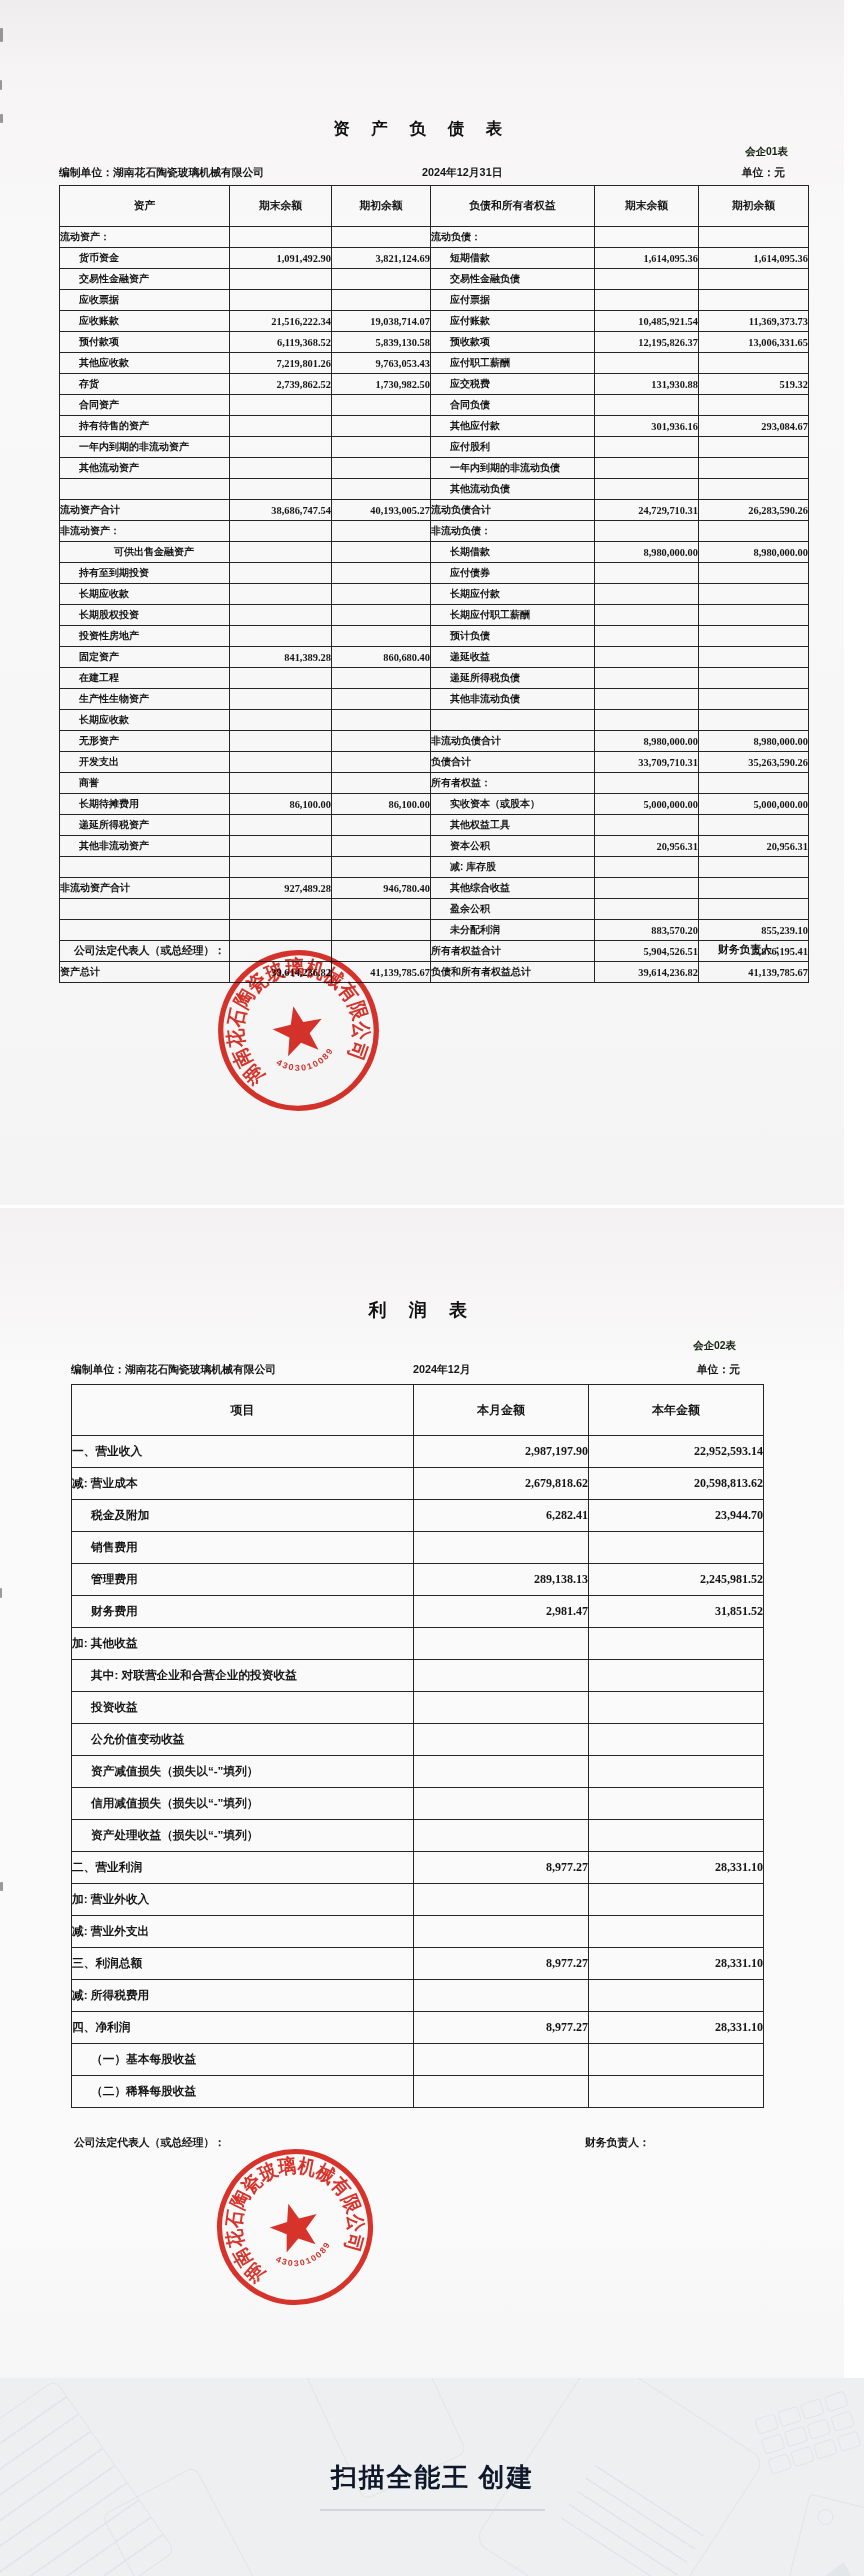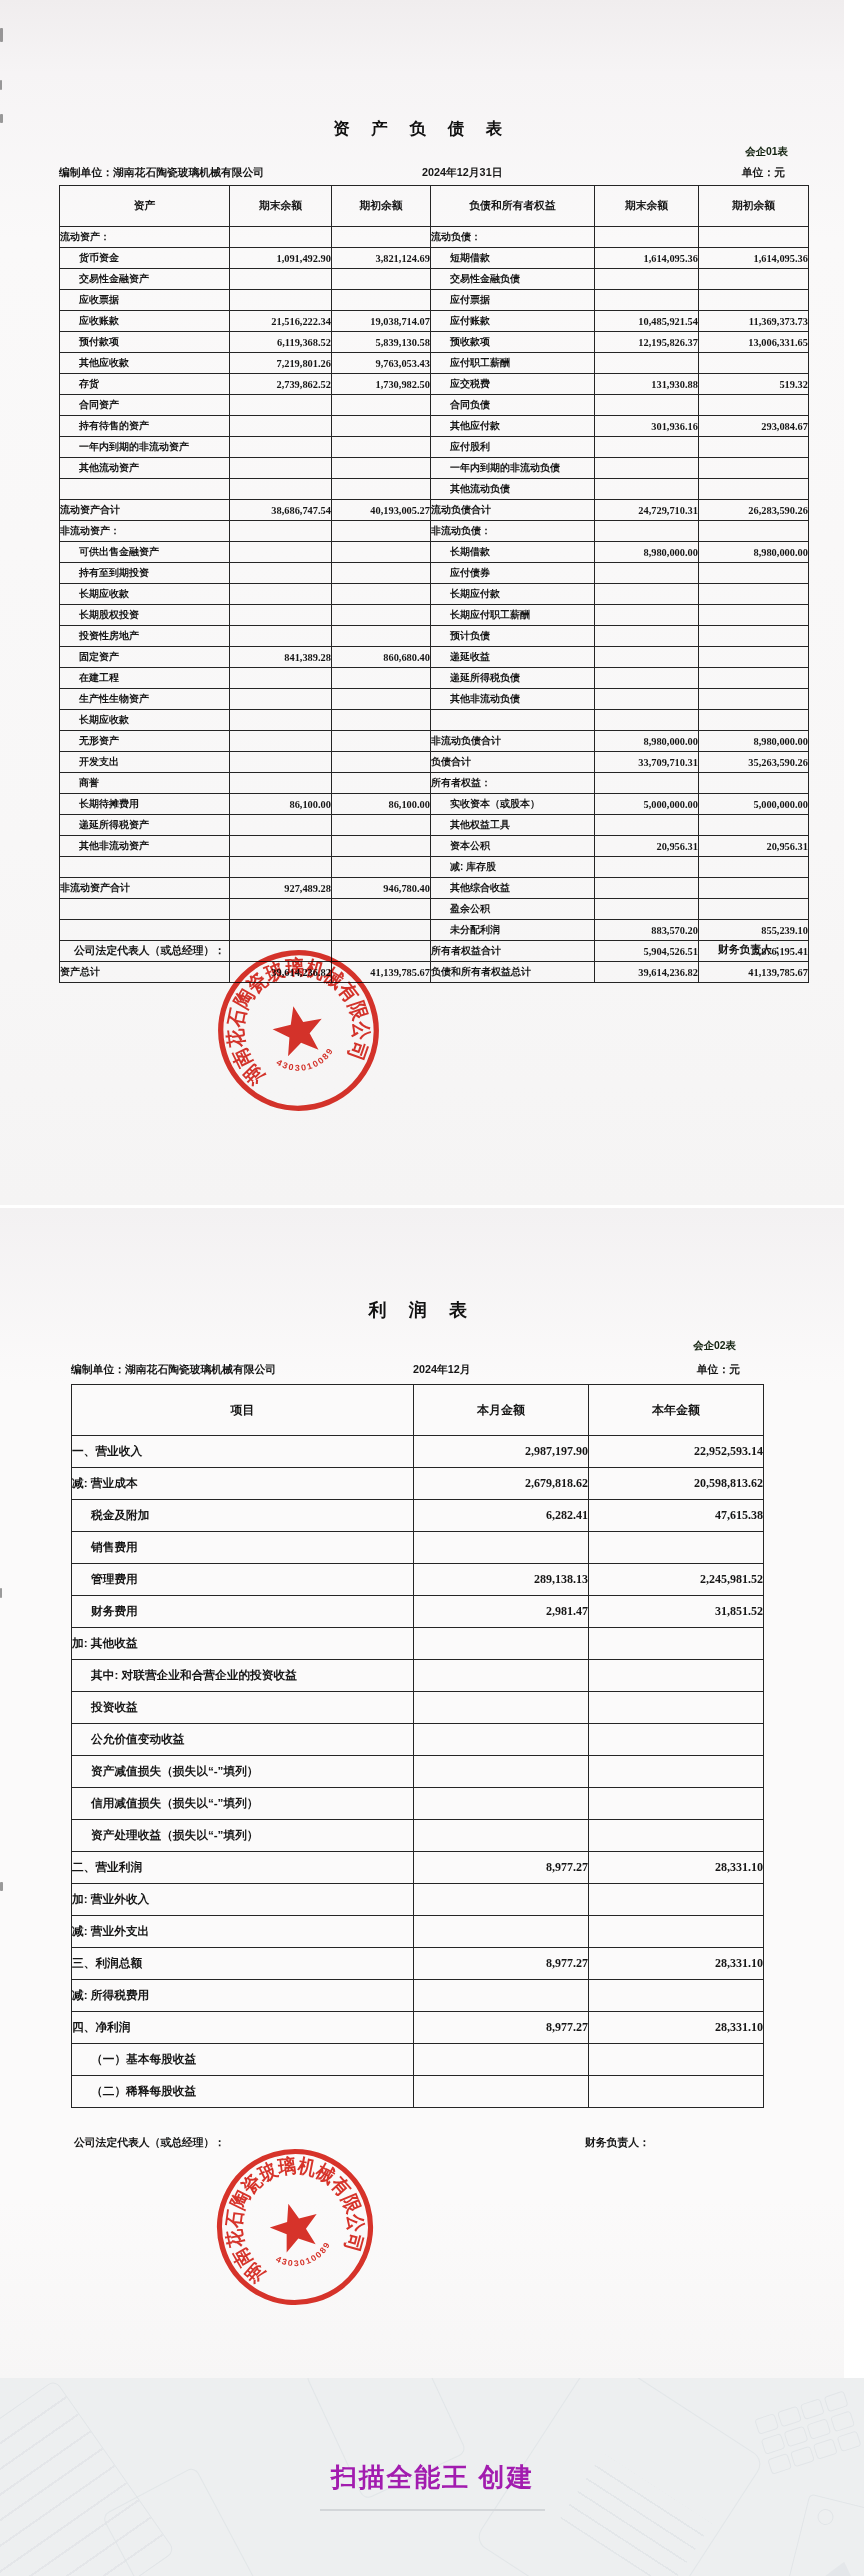--- a/index.html
+++ b/index.html
@@ -45,21 +45,21 @@
 
   .stamp{position:absolute;mix-blend-mode:multiply;opacity:.95;}
   .stamp svg{display:block;width:100%;height:100%;}
   .stamp-1{left:213px;top:945px;width:171px;height:171px;transform:rotate(-12deg);}
   .stamp-2{left:212px;top:936px;width:166px;height:166px;transform:rotate(-16deg);}
 
   
   .footer{position:absolute;left:0;top:2378px;width:865px;height:198px;
     background:#edeff0;overflow:hidden;}
   .footer-text{position:absolute;left:0;top:82px;width:100%;text-align:center;
-    font-size:26px;font-weight:bold;color:#a21caf;letter-spacing:1.7px;}
+    font-size:26px;font-weight:bold;color:#0f172a;letter-spacing:1.7px;}
   .footer-underline{position:absolute;left:320px;top:131px;width:225px;height:1.7px;background:#d3d6d9;}
   .doodle{position:absolute;border:1.7px solid #dfe3e6;border-radius:8.6px;opacity:.8;}
   .doodle-grid{background:repeating-linear-gradient(180deg,transparent 0 19px,#e2e5e8 19px 21px);}
   .doodle-lines{border:none;border-radius:0;background:repeating-linear-gradient(180deg,transparent 0 14px,#e0e4e7 14px 15.6px);}
   .doodle-keys{border:none;border-radius:0;display:grid;grid-template-columns:repeat(4,19px);grid-gap:5.2px;}
   .doodle-keys i{display:block;width:19px;height:14px;border:1.7px solid #dfe3e6;border-radius:3.5px;}
   .doodle-photo{border-radius:5.2px;}
   .doodle-photo .dot{position:absolute;left:12px;top:10.4px;width:14px;height:14px;border:1.7px solid #dfe3e6;border-radius:50%;}
   .doodle-photo .mtn{position:absolute;left:15.6px;bottom:-1.7px;width:0;height:0;
     border-left:33px solid transparent;border-right:33px solid transparent;border-bottom:40px solid #e3e6e9;}
@@ -215,21 +215,21 @@
         </tr>
         <tr>
           <td class="bs-lbl">非流动资产：</td>
           <td class="bs-num"></td>
           <td class="bs-num"></td>
           <td class="bs-lbl">非流动负债：</td>
           <td class="bs-num"></td>
           <td class="bs-num"></td>
         </tr>
         <tr>
-          <td class="bs-lbl" style="padding-left: 19px;">可供出售金融资产</td>
+          <td class="bs-lbl" style="padding-left: 19px; text-align: center;">可供出售金融资产</td>
           <td class="bs-num"></td>
           <td class="bs-num"></td>
           <td class="bs-lbl" style="padding-left: 19px;">长期借款</td>
           <td class="bs-num">8,980,000.00</td>
           <td class="bs-num">8,980,000.00</td>
         </tr>
         <tr>
           <td class="bs-lbl" style="padding-left: 19px;">持有至到期投资</td>
           <td class="bs-num"></td>
           <td class="bs-num"></td>
@@ -442,21 +442,21 @@
           <td class="is-num">22,952,593.14</td>
         </tr>
         <tr>
           <td class="is-lbl">减: 营业成本</td>
           <td class="is-num">2,679,818.62</td>
           <td class="is-num">20,598,813.62</td>
         </tr>
         <tr>
           <td class="is-lbl" style="padding-left: 19px;">税金及附加</td>
           <td class="is-num">6,282.41</td>
-          <td class="is-num">47,615.38</td>
+          <td class="is-num">23,944.70</td>
         </tr>
         <tr>
           <td class="is-lbl" style="padding-left: 19px;">销售费用</td>
           <td class="is-num"></td>
           <td class="is-num"></td>
         </tr>
         <tr>
           <td class="is-lbl" style="padding-left: 19px;">管理费用</td>
           <td class="is-num">289,138.13</td>
           <td class="is-num">2,245,981.52</td>

